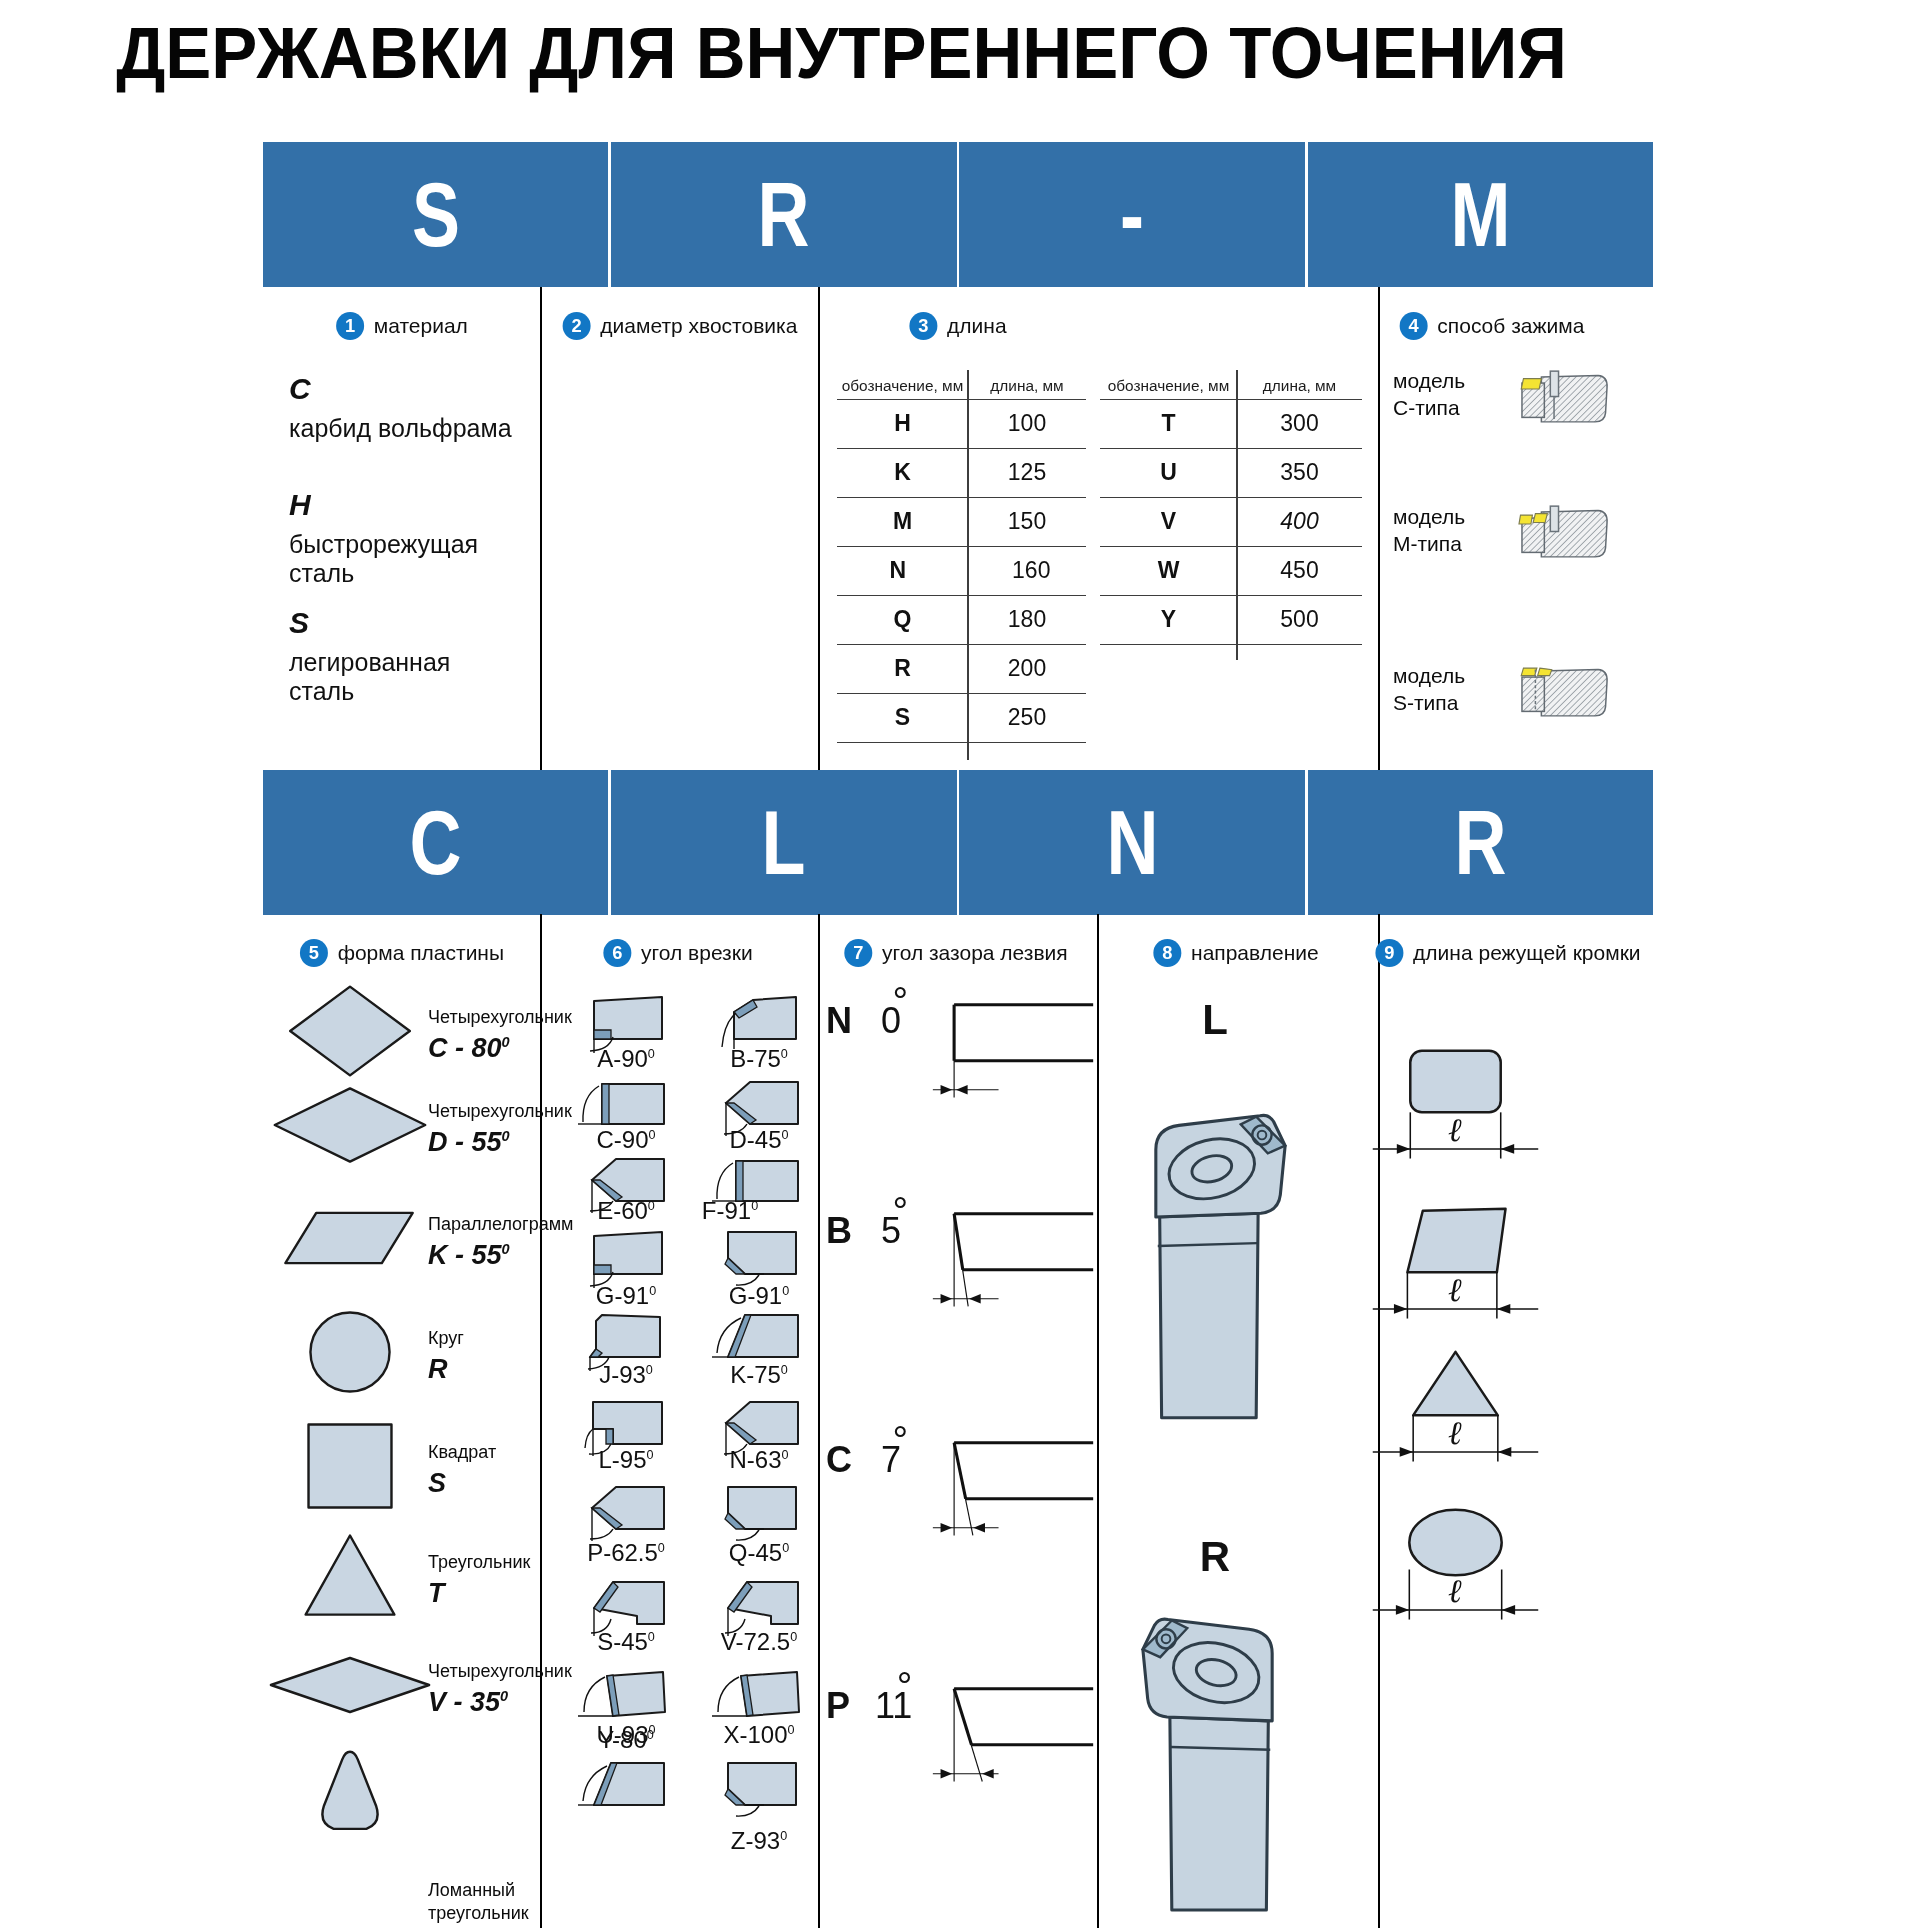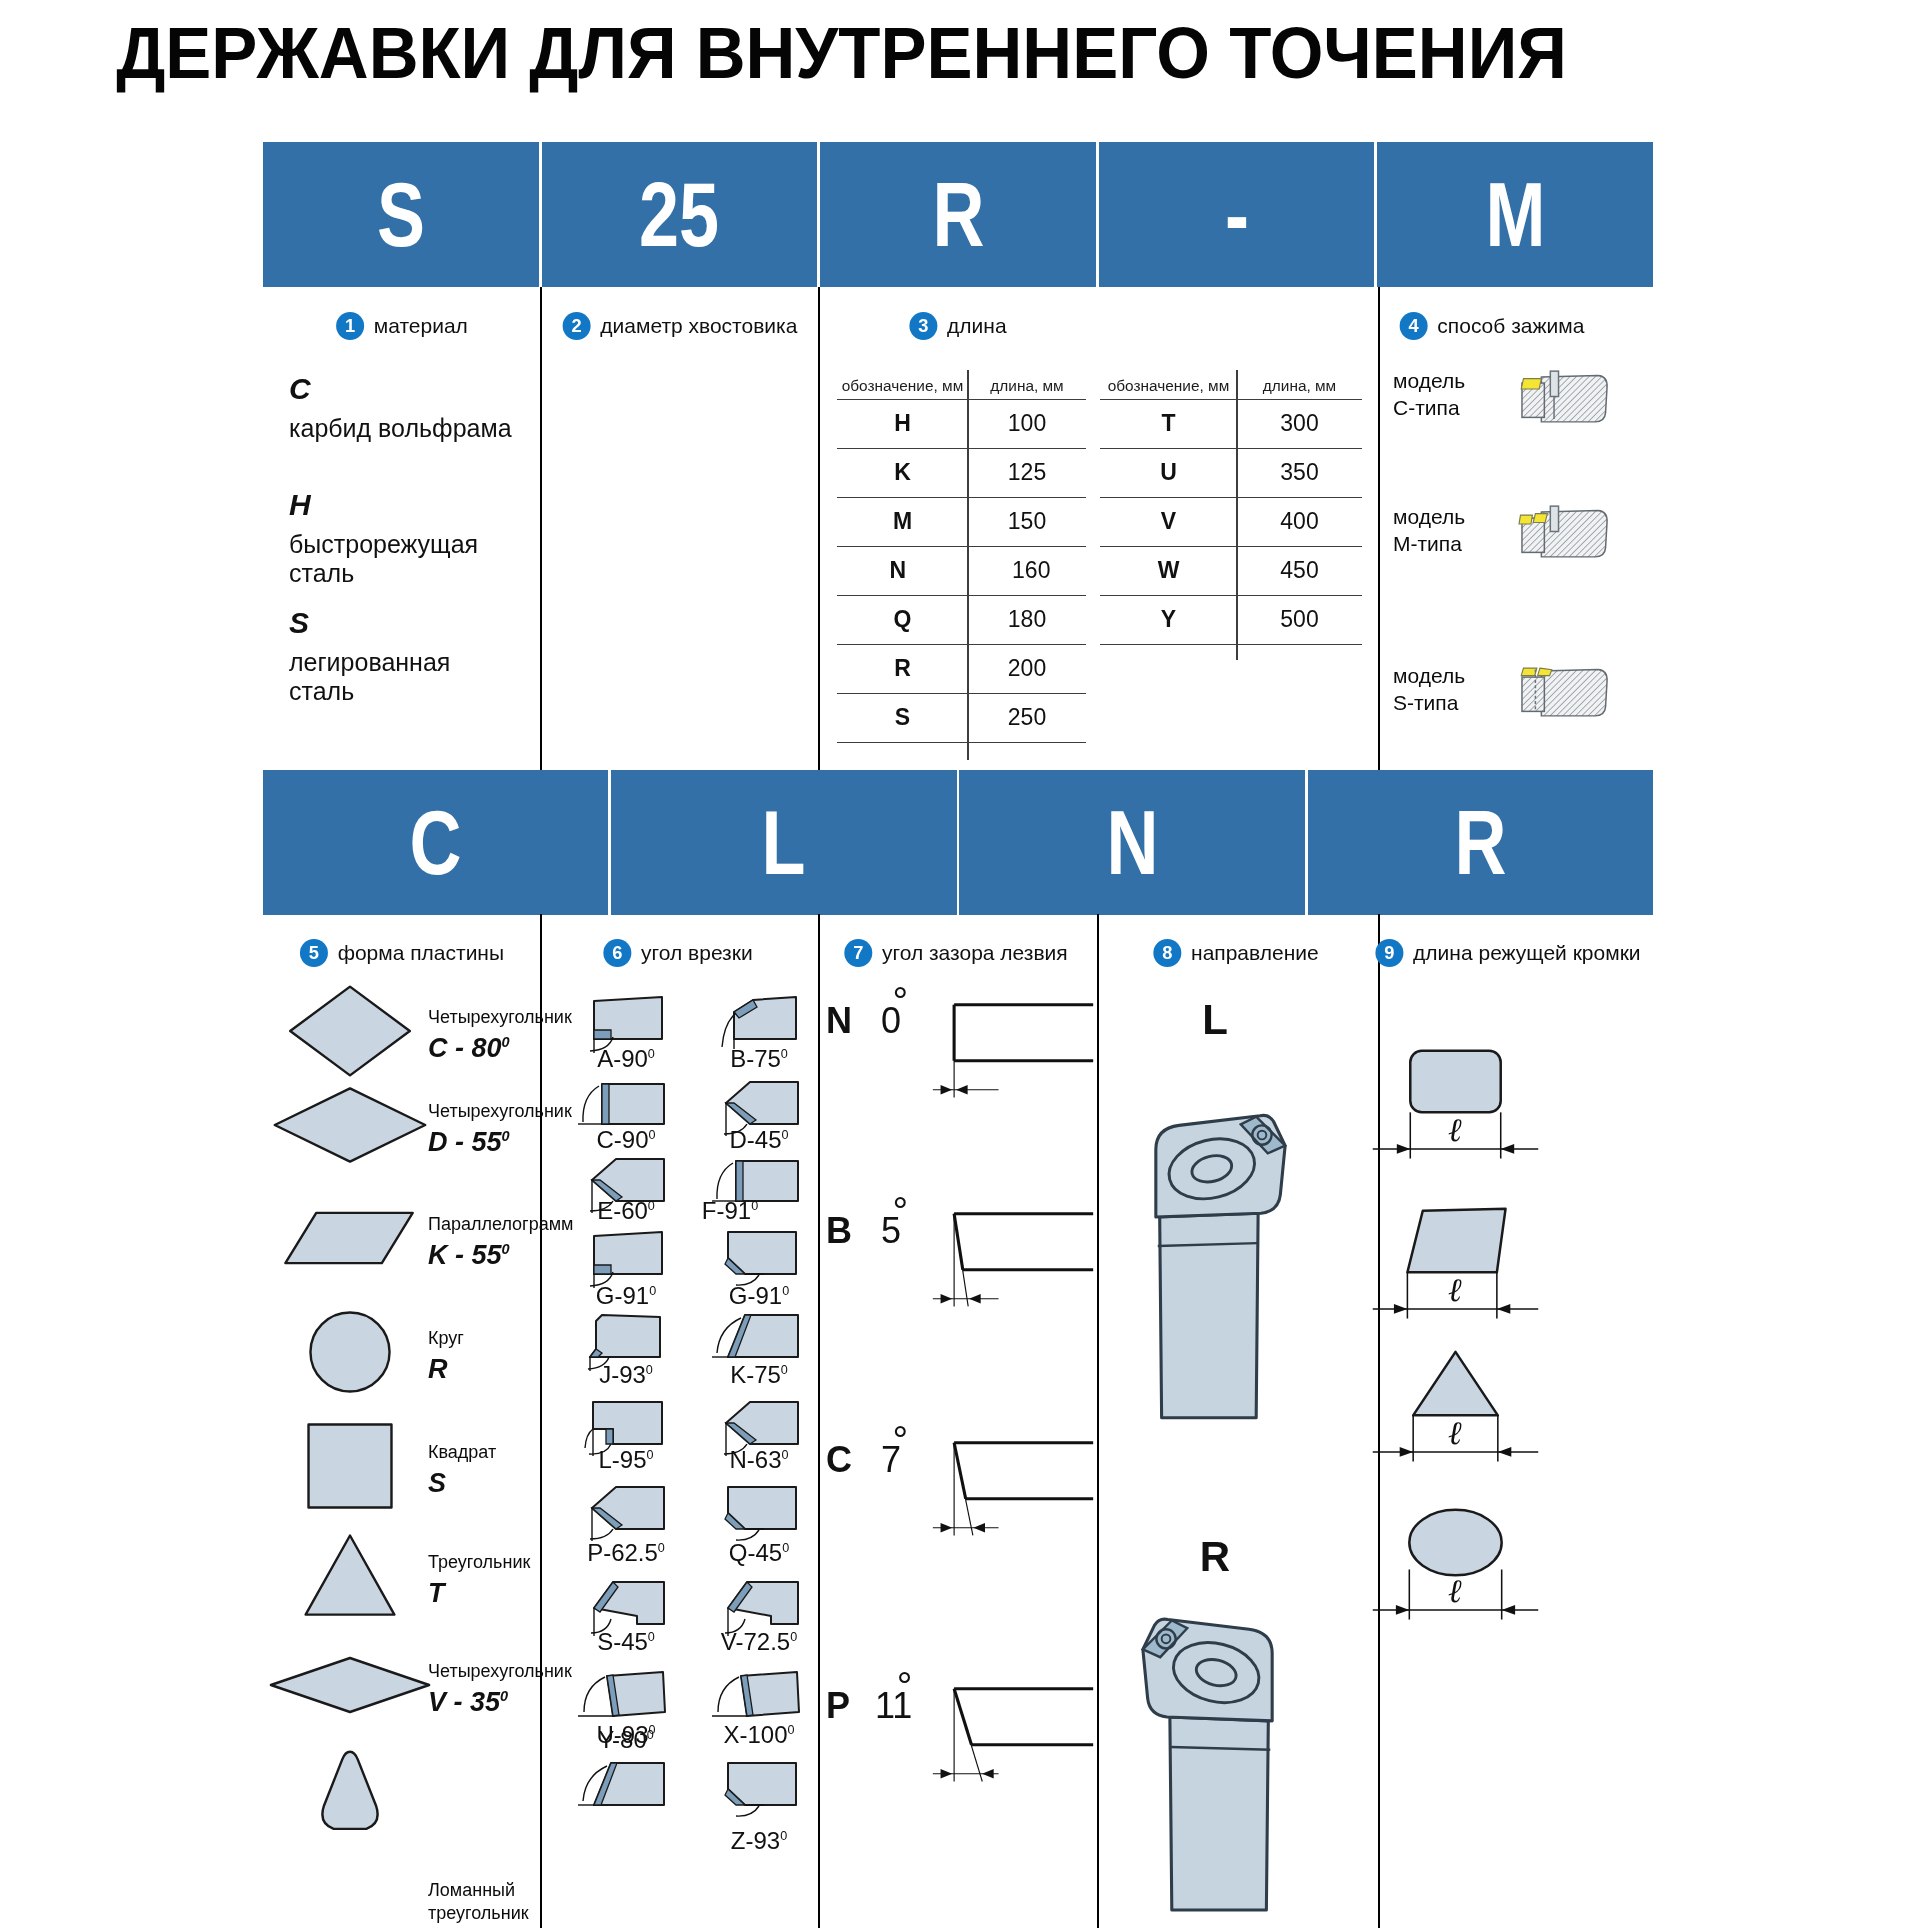--- a/index.html
+++ b/index.html
@@ -48,23 +48,20 @@
 
 <div class="canvas" style="--accent: #3370A8; --badge: #1277C5; --tline: #3D3D3D;">
 
   <div class="title">ДЕРЖАВКИ ДЛЯ ВНУТРЕННЕГО ТОЧЕНИЯ</div>
 
   <div class="code-row" style="top:142px">
     <div class="code-cell">
         <span class="code-text">S</span>
       </div>
     <div class="code-cell">
-        <span class="code-text">25</span>
-      </div>
-    <div class="code-cell">
         <span class="code-text">R</span>
       </div>
     <div class="code-cell">
         <span class="code-text">-</span>
       </div>
     <div class="code-cell">
         <span class="code-text">M</span>
       </div>
   </div>
 
@@ -214,21 +211,21 @@
         <div class="lt-row">
           <span class="lt-code" style="width: 137px;">T</span>
           <span style="width: 125px;">300</span>
         </div>
         <div class="lt-row">
           <span class="lt-code" style="width: 137px;">U</span>
           <span style="width: 125px;">350</span>
         </div>
         <div class="lt-row">
           <span class="lt-code" style="width: 137px;">V</span>
-          <span style="width: 125px;">400</span>
+          <span style="width: 125px; font-style: italic;">400</span>
         </div>
         <div class="lt-row">
           <span class="lt-code" style="width: 137px;">W</span>
           <span style="width: 125px;">450</span>
         </div>
         <div class="lt-row">
           <span class="lt-code" style="width: 137px;">Y</span>
           <span style="width: 125px;">500</span>
         </div>
         <div class="lt-vline" style="left: 136px; height: 290px;"></div>

